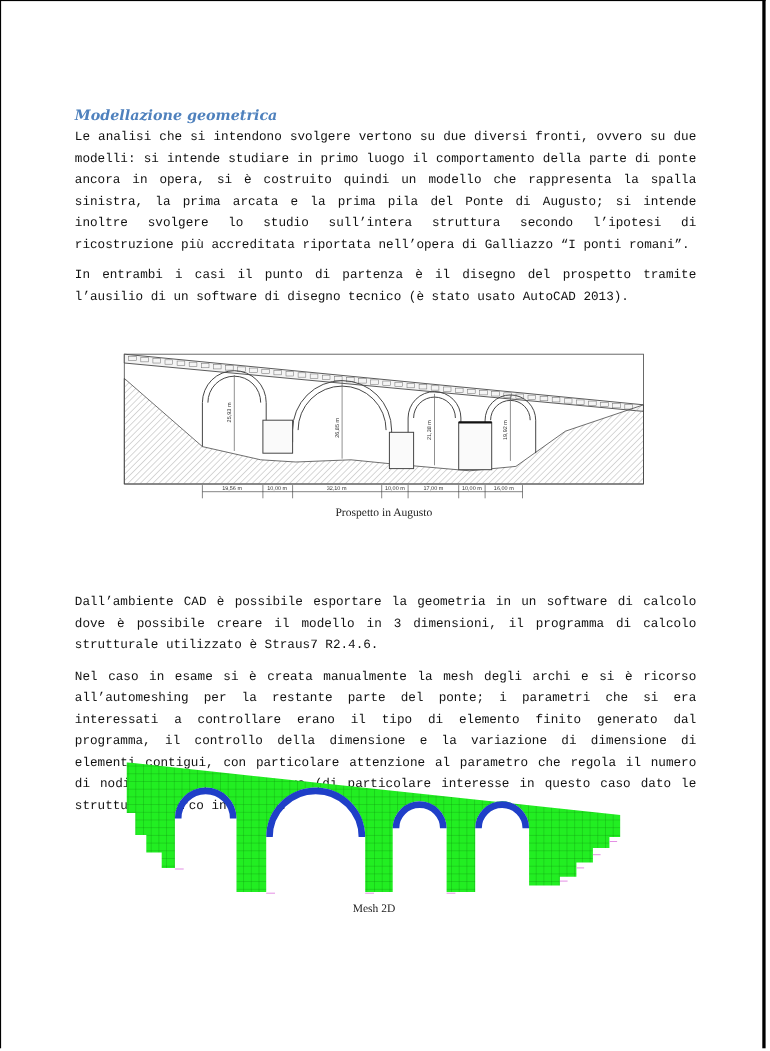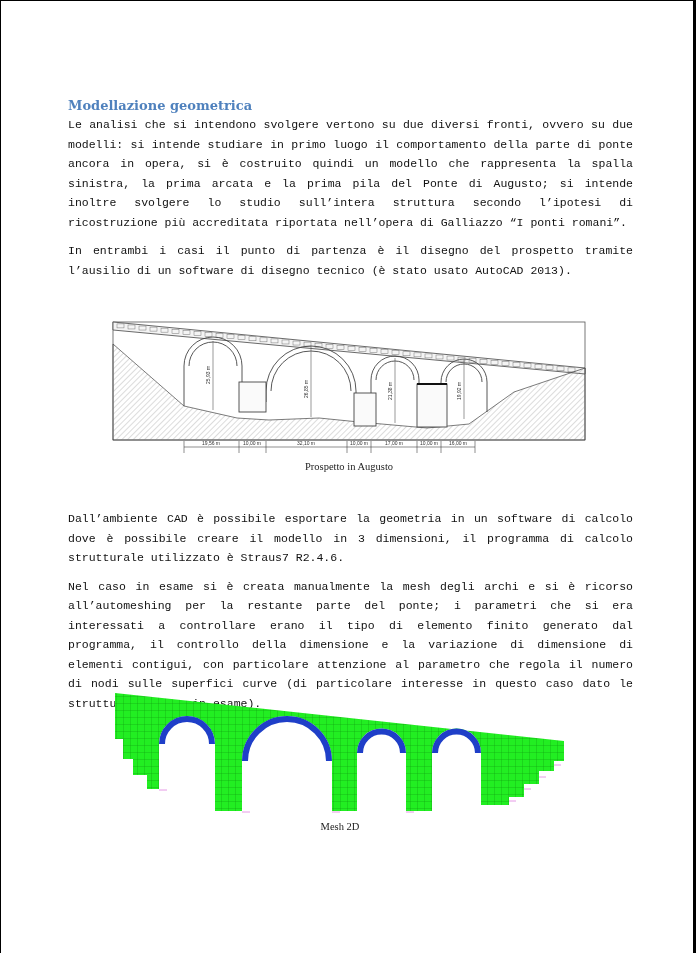--- a/index.html
+++ b/index.html
@@ -9,21 +9,21 @@
     border-left: 1px solid #000; border-top: 1px solid #000;
     border-right: 3px solid #000; box-sizing: border-box; background: #fff;
   }
   .content { position: absolute; left: 67px; top: 82px; width: 565px; }
   .h1 {
     font-family: "DejaVu Serif", serif; font-weight: bold; color: #4f81bd;
     font-size: 15px; margin: 0; line-height: 20px;
   }
   .h2 {
     font-family: "DejaVu Serif", serif; font-weight: bold; color: #4f81bd;
-    font-size: 13px; margin: 14px 0 0 0; line-height: 18px;
+    font-size: 13px; margin: 14px 0 0 0; line-height: 18px; font-style: italic;
   }
   p {
     font-family: Liberation Mono, monospace; font-size: 11.5px; color: #111;
     line-height: 19.5px; margin: 0; text-align: justify;
   }
   p.gap { margin-top: 9px; }
   .figure { position: absolute; }
   .caption {
     font-family: "Liberation Serif", serif; font-size: 10.5px; color: #222;
     position: absolute; text-align: center; width: 200px;
@@ -144,21 +144,21 @@
       <text x="143" y="129">10,00 m</text>
       <text x="197" y="129">32,10 m</text>
       <text x="250" y="129">10,00 m</text>
       <text x="285" y="129">17,00 m</text>
       <text x="320" y="129">10,00 m</text>
       <text x="349" y="129">16,00 m</text>
     </g>
   </svg>
   <div class="caption" style="left:248px; top:460px;">Prospetto in Augusto</div>
 
-  <div class="content" style="top:508px;">
+  <div class="content" style="top:537px;">
     <p>Dall’ambiente CAD è possibile esportare la geometria in un software di calcolo dove è possibile creare il modello in 3 dimensioni, il programma di calcolo strutturale utilizzato è Straus7 R2.4.6.</p>
     <p class="gap">Nel caso in esame si è creata manualmente la mesh degli archi e si è ricorso all’automeshing per la restante parte del ponte; i parametri che si era interessati a controllare erano il tipo di elemento finito generato dal programma, il controllo della dimensione e la variazione di dimensione di elementi contigui, con particolare attenzione al parametro che regola il numero di nodi sulle superfici curve (di particolare interesse in questo caso dato le strutture ad arco in esame).</p>
   </div>
 
   <svg class="figure" style="left:108px; top:688px;" width="470" height="125" viewBox="0 0 470 125">
     <defs>
       <pattern id="meshgrid" width="7" height="7" patternUnits="userSpaceOnUse">
         <rect width="7" height="7" fill="#22ee22"></rect>
         <path d="M0,0 H7 M0,0 V7" stroke="#0a8a0a" stroke-width="0.5"></path>
       </pattern>

